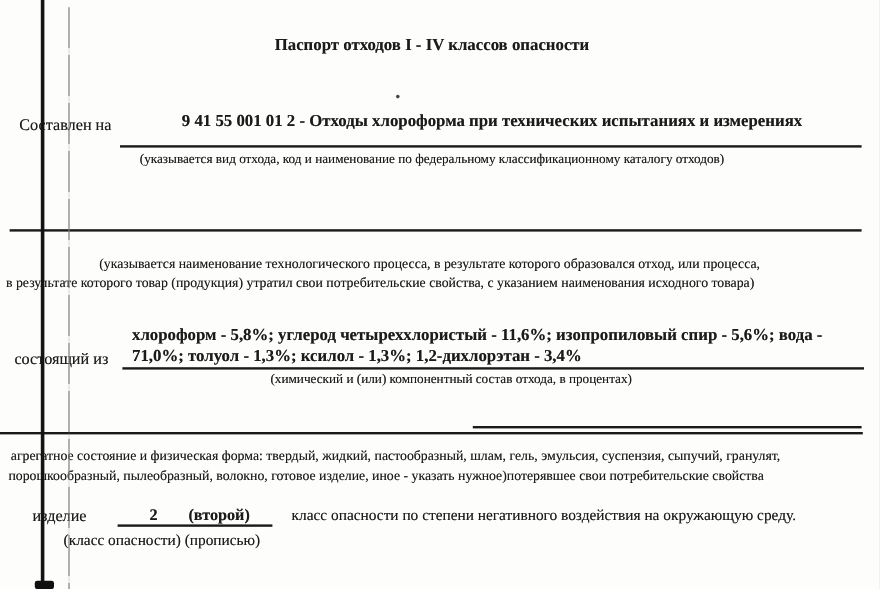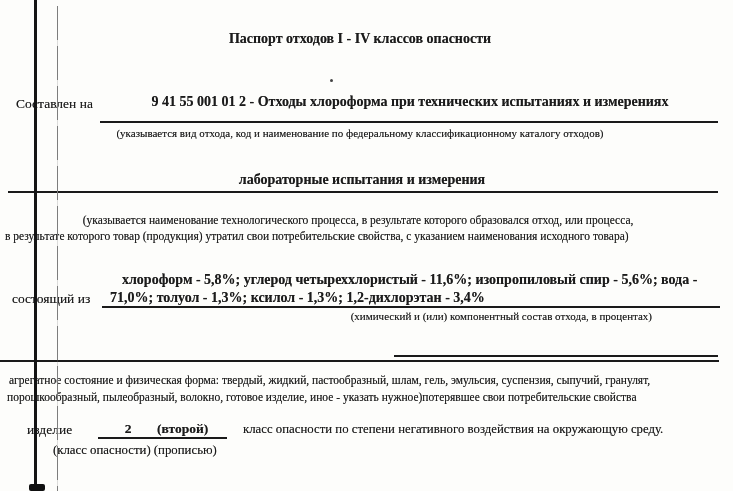--- a/index.html
+++ b/index.html
@@ -40,30 +40,29 @@
   <div class="blob"></div>
   <div class="speck"></div>
 
   <div class="abs ctr b t14 scan" style="left:0;top:31px;width:720px;">Паспорт отходов I - IV классов опасности</div>
 
   <div class="abs t13 scan" style="left:16px;top:96px;">Составлен на</div>
   <div class="abs ctr b t14 scan" style="left:100px;top:94px;width:620px;">9 41 55 001 01 2 - Отходы хлороформа при технических испытаниях и измерениях</div>
   <div class="hline" style="left:100px;top:121px;width:618px;height:2px;"></div>
   <div class="abs ctr t10 scan" style="left:60px;top:127px;width:600px;">(указывается вид отхода, код и наименование  по федеральному  классификационному каталогу отходов)</div>
 
-  <div class="abs ctr b t14 scan" style="left:0;top:172px;width:724px;">лабораторные испытания и измерения</div>
   <div class="hline" style="left:8px;top:191px;width:710px;height:2px;"></div>
   <div class="abs ctr t11 scan" style="left:0;top:214px;width:716px;">(указывается наименование технологического процесса,  в результате которого образовался отход,  или процесса,</div>
   <div class="abs ctr t11 scan" style="left:5px;top:230px;width:616px;">в результате которого товар (продукция) утратил  свои потребительские  свойства,  с указанием наименования исходного товара)</div>
 
-  <div class="abs b t14 scan" style="left:122px;top:272px;">хлороформ - 5,8%; углерод четыреххлористый - 11,6%; изопропиловый спир - 5,6%; вода -</div>
+  <div class="abs b t14 scan" style="left:110px;top:272px;">хлороформ - 5,8%; углерод четыреххлористый - 11,6%; изопропиловый спир - 5,6%; вода -</div>
   <div class="abs t13 scan" style="left:12px;top:291px;">состоящий из</div>
   <div class="abs b t14 scan" style="left:110px;top:290px;">71,0%; толуол - 1,3%; ксилол - 1,3%; 1,2-дихлорэтан - 3,4%</div>
   <div class="hline" style="left:102px;top:306px;width:618px;height:1.5px;"></div>
-  <div class="abs ctr t10 scan" style="left:52px;top:310px;width:600px;text-align:right;">(химический и (или) компонентный состав отхода, в процентах)</div>
+  <div class="abs ctr t10 scan" style="left:76px;top:310px;width:600px;">(химический и (или) компонентный состав отхода, в процентах)</div>
 
   <div class="hline" style="left:394px;top:355px;width:324px;height:1.5px;"></div>
   <div class="hline" style="left:0;top:360px;width:719px;height:2px;"></div>
   <div class="abs t11 scan" style="left:9px;top:374px;">агрегатное состояние и физическая форма: твердый, жидкий,  пастообразный, шлам,  гель, эмульсия, суспензия, сыпучий, гранулят,</div>
   <div class="abs t11 scan" style="left:7px;top:391px;">порошкообразный,  пылеобразный,  волокно, готовое изделие,   иное - указать нужное)потерявшее свои потребительские свойства</div>
 
   <div class="abs t13 scan" style="left:27px;top:422px;">изделие</div>
   <div class="abs ctr b t13 scan" style="left:98px;top:421px;width:60px;">2</div>
   <div class="abs b t13 scan" style="left:157px;top:421px;">(второй)</div>
   <div class="hline" style="left:98px;top:437px;width:129px;height:1.5px;"></div>

